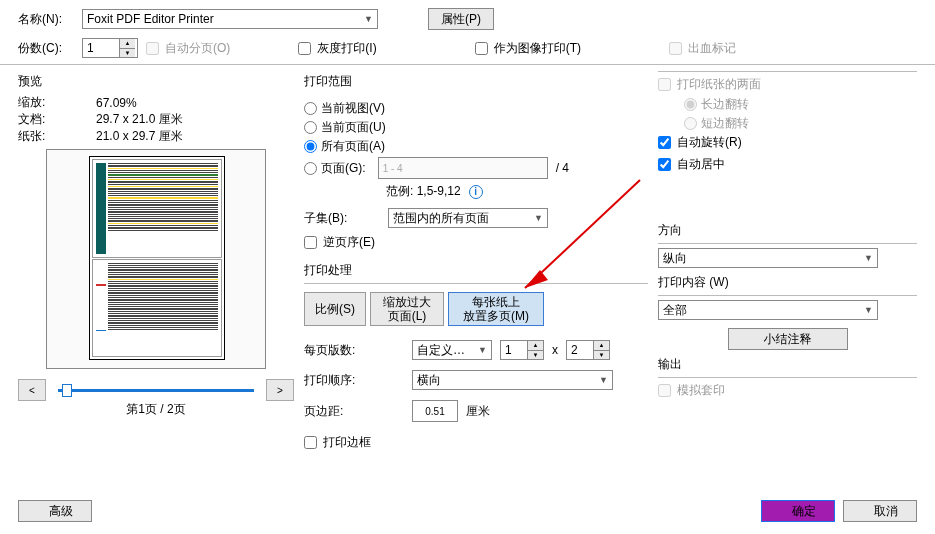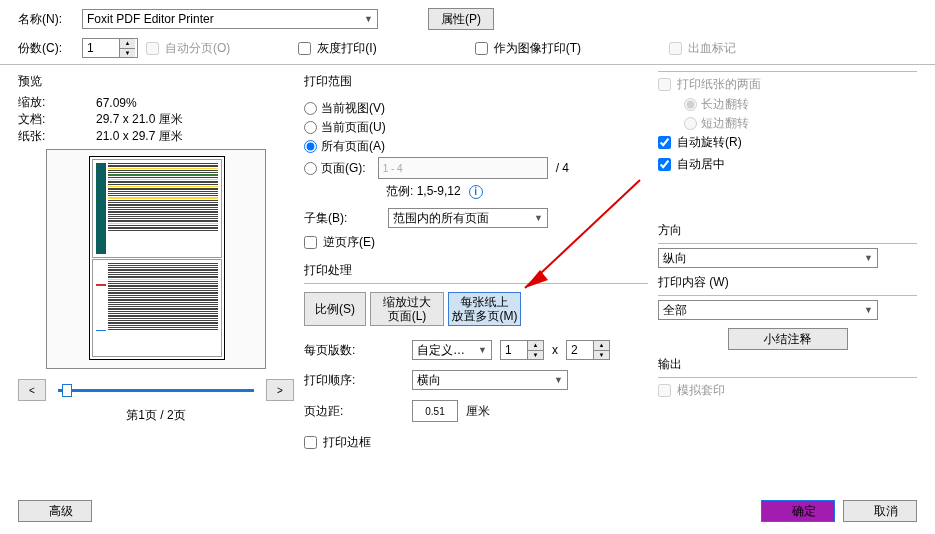--- a/index.html
+++ b/index.html
@@ -315,21 +315,21 @@
         </div>
       </div>
     </div>
     <div class="slider-row">
       <div class="sbtn">&lt;</div>
       <div class="slider-track">
         <div class="slider-thumb" style="left:4px"></div>
       </div>
       <div class="sbtn">&gt;</div>
     </div>
-    <div style="text-align:center; margin-top:6px">第1页 / 2页</div>
+    <div style="text-align:center; ">第1页 / 2页</div>
   </div>
 
   <div class="col-mid">
     <div class="group-title">打印范围</div>
     <div class="group" style="border-top:none">
       <div class="radio-row">
           <input type="radio" name="rng" style="">
           <span>当前视图(V)</span>
         </div>
       <div class="radio-row">
@@ -362,21 +362,21 @@
         <span>逆页序(E)</span>
       </label>
     </div>
 
     <div class="group-title" style="margin-top:10px">打印处理</div>
     <div class="group">
       <div class="tab-bar">
         <div class="tab" style="width:62px">比例(S)</div>
         <div class="tab" style="width:74px; white-space:pre">缩放过大
 页面(L)</div>
-        <div class="tab active" style="width:73px; white-space:pre">每张纸上
+        <div class="tab active" style="width:96px; white-space:pre">每张纸上
 放置多页(M)</div>
       </div>
 
       <div class="row" style="margin-top:14px">
         <span style="width:100px">每页版数:</span>
         <div class="dropdown" style="width:80px">
           <span>自定义…</span>
           <span class="arrow">▼</span>
         </div>
         <div class="spinner" style="width:44px">
@@ -391,21 +391,21 @@
           <input style="width: 26px;" value="2">
           <div class="sp-btns">
               <div>▲</div>
               <div>▼</div>
             </div>
         </div>
       </div>
 
       <div class="row" style="margin-top:10px">
         <span style="width:100px">打印顺序:</span>
-        <div class="dropdown" style="width:156px">
+        <div class="dropdown" style="width:201px">
           <span>横向</span>
           <span class="arrow">▼</span>
         </div>
       </div>
 
       <div class="row" style="margin-top:10px">
         <span style="width:100px">页边距:</span>
         <input class="textbox" style="width: 46px; text-align: center;" value="0.51">
         <span>厘米</span>
       </div>

